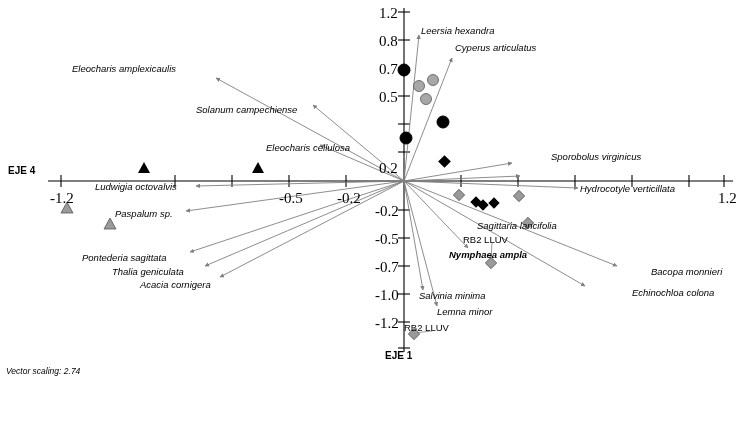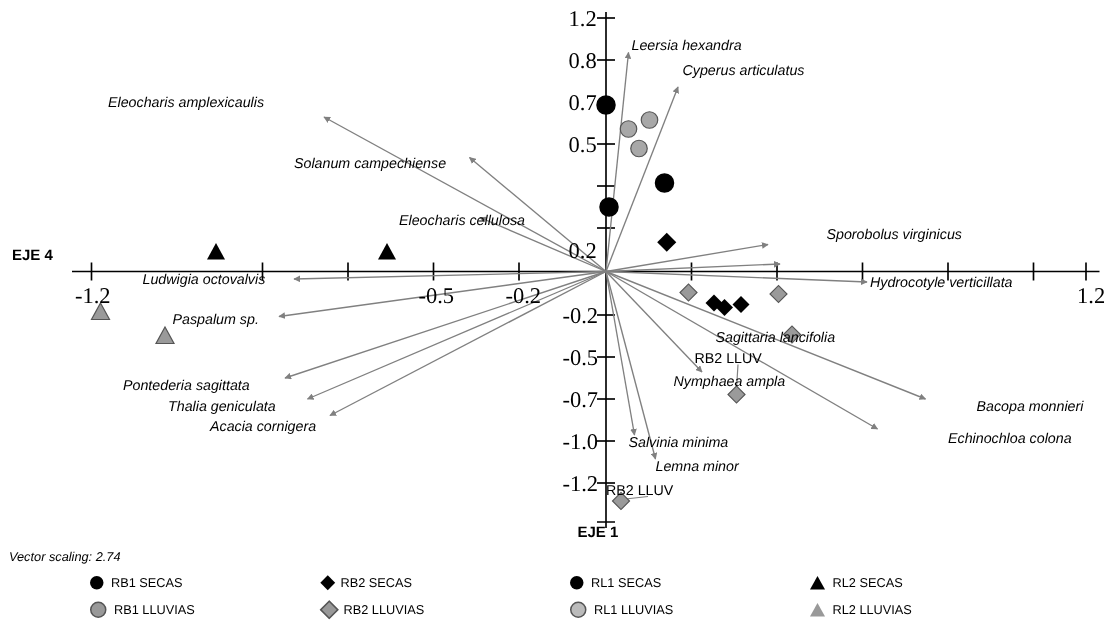--- a/index.html
+++ b/index.html
@@ -229,61 +229,25 @@
   <div class="lbl italic" style="left:515px; top:152px;margin-left:36px;">Sporobolus virginicus</div>
   <div class="lbl italic" style="left:477px; top:174px;margin-top:47px;">Sagittaria lancifolia</div>
   <div class="lbl italic" style="left:580px; top:184px;">Hydrocotyle verticillata</div>
   <div class="lbl italic" style="left:95px;  top:182px;">Ludwigia octovalvis</div>
   <div class="lbl italic" style="left:115px; top:209px;">Paspalum sp.</div>
   <div class="lbl italic" style="left:82px;  top:253px;">Pontederia sagittata</div>
   <div class="lbl italic" style="left:112px; top:267px;">Thalia geniculata</div>
   <div class="lbl italic" style="left:140px; top:280px;">Acacia cornigera</div>
   <div class="lbl italic" style="left:419px; top:291px;">Salvinia minima</div>
   <div class="lbl italic" style="left:437px; top:307px;">Lemna minor</div>
-  <div class="lbl italic" style="left:449px; top:250px;">Nymphaea ampla</div>
+  <div class="lbl italic" style="left:449px; top:250px;font-weight:bold;">Nymphaea ampla</div>
   <div class="lbl italic" style="left:620px; top:267px;margin-left:31px;">Bacopa monnieri</div>
   <div class="lbl italic" style="left:588px; top:288px;margin-left:44px;">Echinochloa colona</div>
 
   <div class="lbl" style="left:463px; top:235px;">RB2 LLUV</div>
   <div class="lbl" style="left:404px; top:323px;">RB2 LLUV</div>
 
   <div class="scaling">Vector scaling: 2.74</div>
 
   <div id="legend">
-    <div class="leg-row" style="top:0px;">
-      <div class="leg-item" style="left:0px;">
-        <span class="mk circle" style="background:#000000;"></span>
-        <span>RB1 SECAS</span>
-      </div>
-      <div class="leg-item" style="left:155px;">
-        <span class="mk diamond" style="background:#000000;"></span>
-        <span>RB2 SECAS</span>
-      </div>
-      <div class="leg-item" style="left:320px;">
-        <span class="mk circle" style="background:#000000;"></span>
-        <span>RL1 SECAS</span>
-      </div>
-      <div class="leg-item" style="left:480px;">
-        <span class="mk tri" style="border-bottom:9px solid #000000;"></span>
-        <span>RL2 SECAS</span>
-      </div>
-    </div>
-    <div class="leg-row" style="top:18px;">
-      <div class="leg-item" style="left:0px;">
-        <span class="mk circle" style="background:#999999; border:1px solid #555;"></span>
-        <span>RB1 LLUVIAS</span>
-      </div>
-      <div class="leg-item" style="left:155px;">
-        <span class="mk diamond" style="background:#999999; border:1px solid #555;"></span>
-        <span>RB2 LLUVIAS</span>
-      </div>
-      <div class="leg-item" style="left:320px;">
-        <span class="mk circle" style="background:#bbbbbb; border:1px solid #555;"></span>
-        <span>RL1 LLUVIAS</span>
-      </div>
-      <div class="leg-item" style="left:480px;">
-        <span class="mk tri" style="border-bottom:9px solid #999999;"></span>
-        <span>RL2 LLUVIAS</span>
-      </div>
-    </div>
   </div>
 
 </div>
 
 </body></html>

